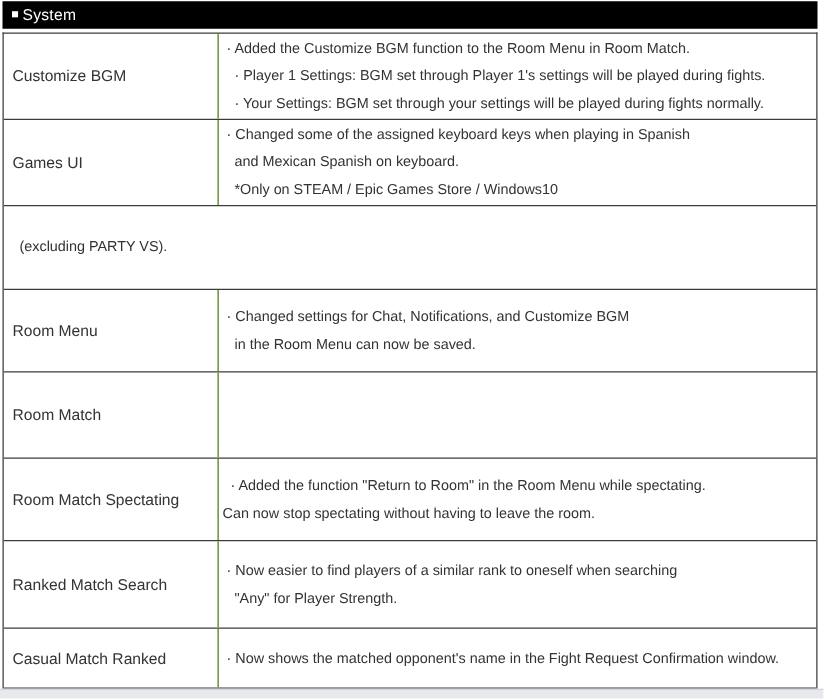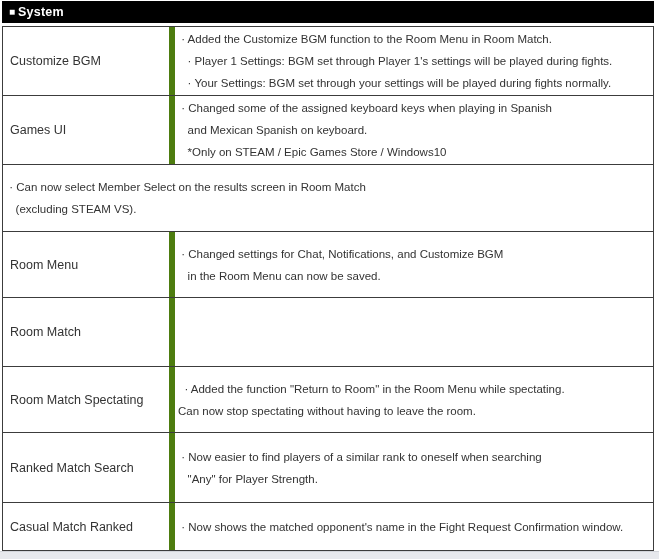--- a/index.html
+++ b/index.html
@@ -25,21 +25,21 @@
     box-sizing: border-box;
     padding-left: 7px;
   }
   .section-header .marker {
     font-size: 10px;
     margin-right: 3px;
     line-height: 22px;
   }
   .section-header .title {
     font-size: 12.5px;
-    font-weight: bold;
+    font-weight: normal;
     letter-spacing: 0.2px;
     line-height: 22px;
   }
   .patch-table {
     position: absolute;
     left: 2px;
     top: 26px;
     width: 652px;
     box-sizing: border-box;
     border: 1px solid #3c3c3c;
@@ -48,21 +48,21 @@
   }
   .row {
     display: flex;
     box-sizing: border-box;
     border-bottom: 1px solid #3c3c3c;
     overflow: hidden;
   }
   .cell-left {
     width: 172px;
     box-sizing: border-box;
-    border-right: 6px solid #4d7c0f;
+    border-right: 1px solid #4d7c0f;
     display: flex;
     align-items: center;
     padding-left: 7px;
     font-size: 12.5px;
     flex-shrink: 0;
     overflow: hidden;
   }
   .cell-right {
     flex: 1;
     display: flex;
@@ -115,22 +115,21 @@
     </div>
     <div class="cell-right">
           <div class="line"> · Changed some of the assigned keyboard keys when playing in Spanish</div>
           <div class="line">   and Mexican Spanish on keyboard.</div>
           <div class="line">   *Only on STEAM / Epic Games Store / Windows10</div>
         </div>
   </div>
 
   <div class="row" style="height: 67px;">
     <div class="cell-right">
-          <div class="line"> · Can now select Member Select on the results screen in Room Match</div>
-          <div class="line">   (excluding STEAM VS).</div>
+          <div class="line">   (excluding PARTY VS).</div>
         </div>
   </div>
 
   <div class="row" style="height: 66px;">
     <div class="cell-left">
       <span>Room Menu</span>
     </div>
     <div class="cell-right">
           <div class="line"> · Changed settings for Chat, Notifications, and Customize BGM</div>
           <div class="line">   in the Room Menu can now be saved.</div>

